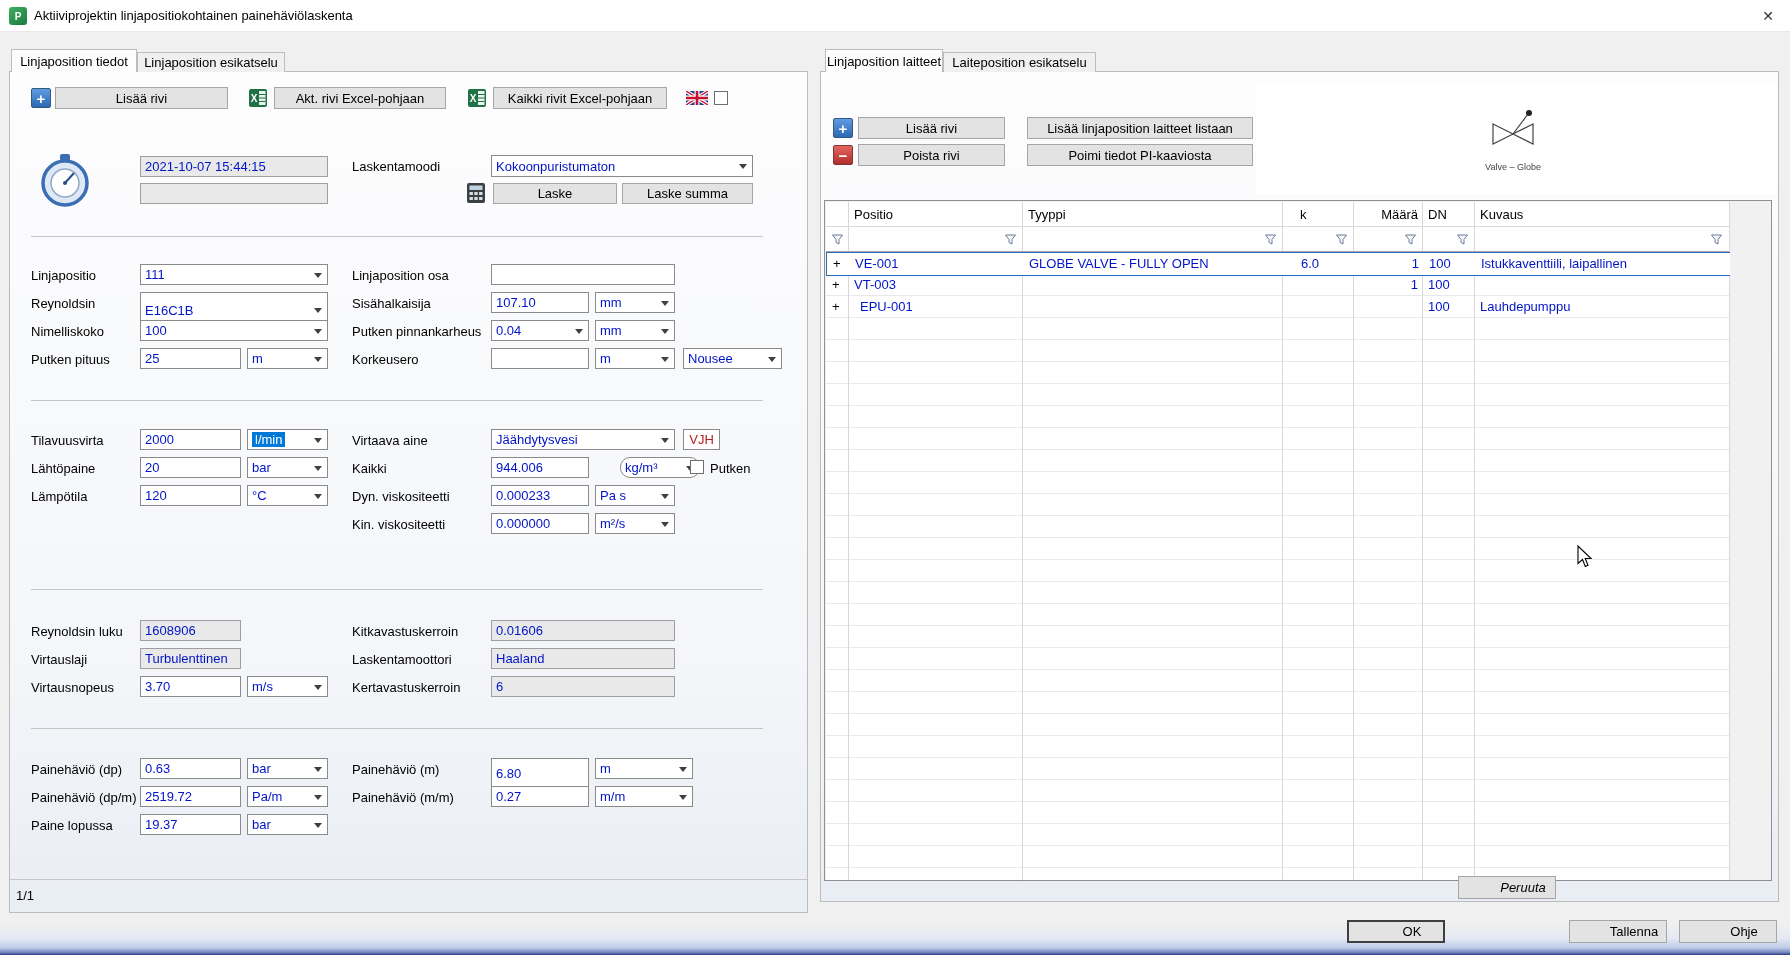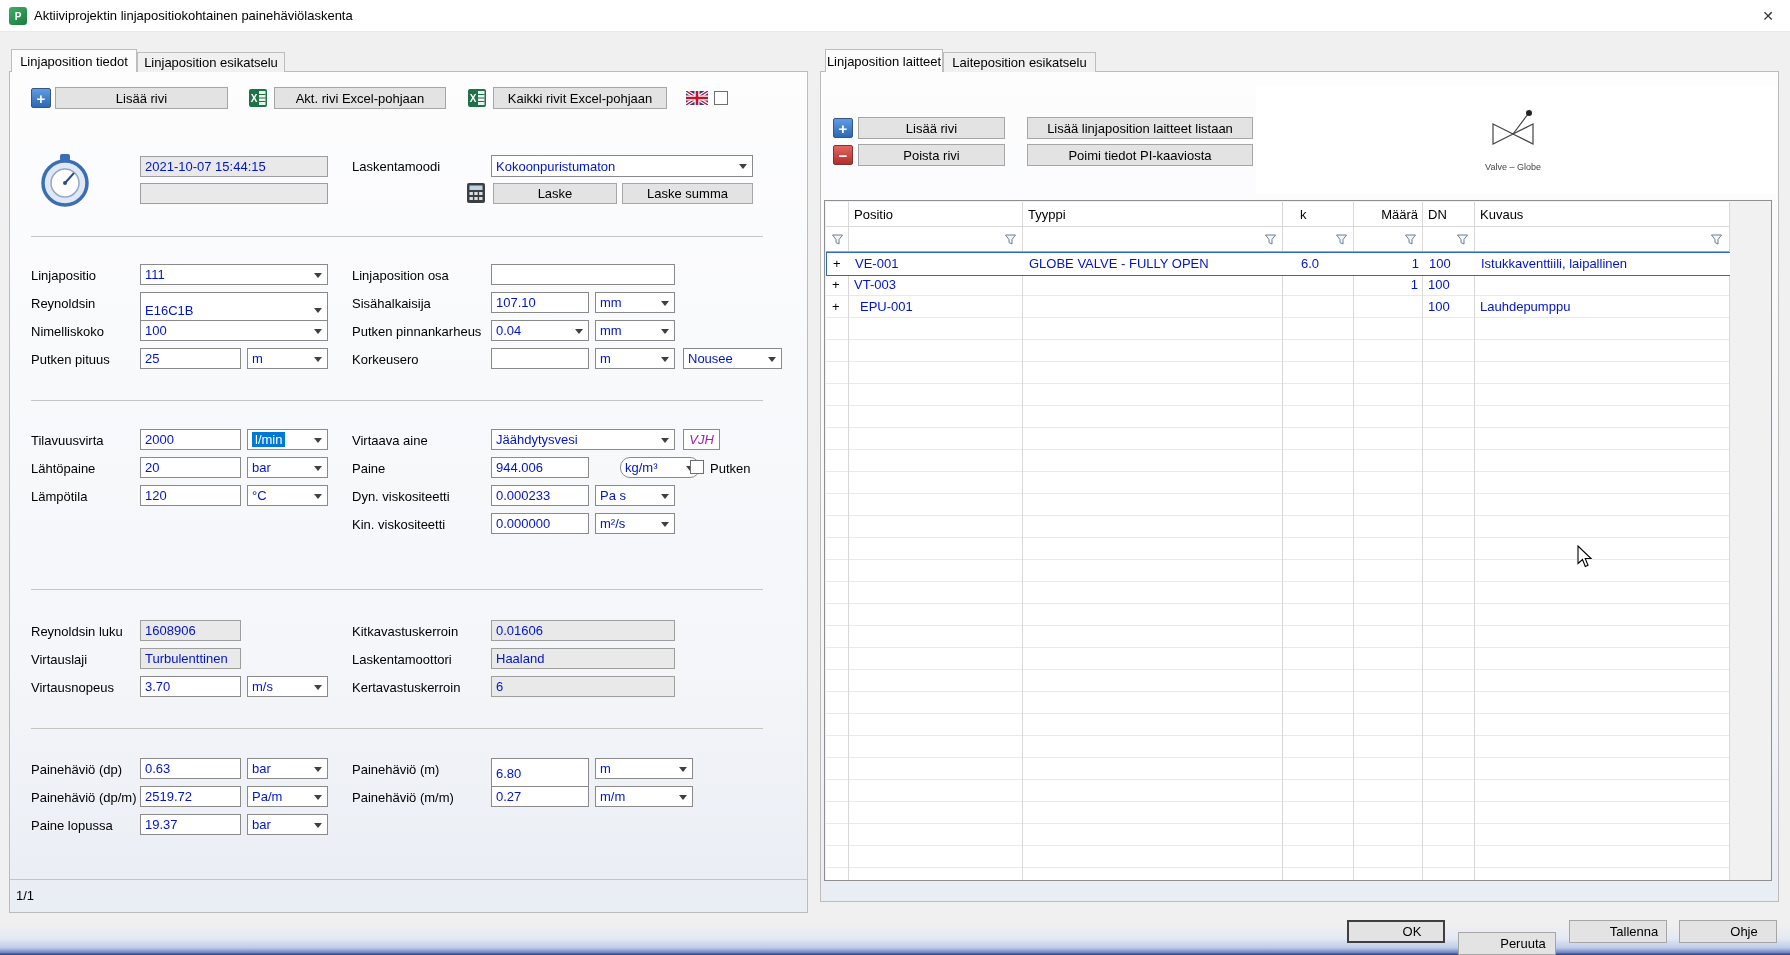--- a/index.html
+++ b/index.html
@@ -18,21 +18,21 @@
   input.ro{background:#e9e9e9;border:1px solid #9e9e9e;}
   .combo{border:1px solid #8a8a8a;background:#fff;display:flex;align-items:center;padding:0 18px 0 4px;color:#0014c8;overflow:hidden;white-space:nowrap;}
   .caret{position:absolute;right:5px;top:50%;margin-top:-2px;width:0;height:0;border-left:4px solid transparent;border-right:4px solid transparent;border-top:5px solid #404040;}
   .combo.sel .val{background:#0078d7;color:#fff;padding:0 3px;}
   .btn{background:#e3e3e3;border:1px solid #a6a6a6;display:flex;align-items:center;justify-content:center;white-space:nowrap;color:#000;}
   .sqbtn{display:flex;align-items:center;justify-content:center;color:#fff;font-weight:bold;font-size:15px;line-height:1;border:1px solid #35567e;border-radius:2px;}
   .sqbtn.add{background:linear-gradient(180deg,#5f9ce2,#2d68b4);}
   .sqbtn.rem{background:linear-gradient(180deg,#e2675f,#b42d2d);border-color:#7e3535;}
   .divider{height:1px;background:#c5c5c5;}
   .cb{background:#fff;border:1px solid #6e6e6e;}
-  .vjh{border:1px solid #8a8a8a;background:#fff;color:#a21caf;display:flex;align-items:center;justify-content:center;font-style:italic;}
+  .vjh{border:1px solid #8a8a8a;background:#fff;color:#b91c1c;display:flex;align-items:center;justify-content:center;}
   .grid{border:1px solid #8f8f8f;background:#f1f1f1;z-index:3;}
   .colsArea{left:1px;top:1px;width:904px;height:678px;background:#fff;overflow:hidden;}
   .vline{position:absolute;top:0;bottom:0;width:1px;background:#d8d8d8;}
   .hdrcell{position:absolute;top:2px;height:21px;line-height:21px;color:#000;white-space:nowrap;}
   .rowsbg{position:absolute;left:0;top:50px;right:0;bottom:0;background:repeating-linear-gradient(180deg,rgba(0,0,0,0) 0px,rgba(0,0,0,0) 21px,#e9e9e9 21px,#e9e9e9 22px);}
   .grow{position:absolute;left:0;width:903px;height:22px;}
   .grow .cell{position:absolute;top:0;height:22px;line-height:22px;color:#0014c8;white-space:nowrap;overflow:hidden;}
   .grow.selected{border:1px solid #2e6bbf;background:#fff;}
   .funnel{position:absolute;top:6px;width:13px;height:13px;}
   .preview{background:#fff;}
@@ -194,21 +194,21 @@
     <span class="caret"></span>
   </div>
 <div class="abs vjh" style="left:683px;top:429px;width:37px;height:21px;z-index:3;">VJH</div>
 
 <div class="abs lbl" style="left:31px;top:458px;z-index:3;">Lähtöpaine</div>
 <input class="abs txt" style="left: 140px; top: 457px; width: 101px; height: 21px; z-index: 3;" value="20">
 <div class="abs combo" style="left:247px;top:457px;width:81px;height:21px;z-index:3;">
     <span class="val">bar</span>
     <span class="caret"></span>
   </div>
-<div class="abs lbl" style="left:352px;top:458px;z-index:3;">Paine</div>
+<div class="abs lbl" style="left:352px;top:458px;z-index:3;">Kaikki</div>
 <input class="abs txt" style="left: 491px; top: 457px; width: 98px; height: 21px; z-index: 3;" value="944.006">
 <div class="abs combo" style="left:620px;top:457px;width:80px;height:21px;z-index:3;border-radius:10px;">
     <span class="val">kg/m³</span>
     <span class="caret"></span>
   </div>
 <div class="abs cb" style="left:690px;top:460px;width:14px;height:14px;z-index:3;"></div>
 <div class="abs lbl" style="left:710px;top:458px;z-index:3;">Putken</div>
 
 <div class="abs lbl" style="left:31px;top:486px;z-index:3;">Lämpötila</div>
 <input class="abs txt" style="left: 140px; top: 485px; width: 101px; height: 21px; z-index: 3;" value="120">
@@ -388,19 +388,19 @@
       <div class="cell" style="left:202px;width:252px;"></div>
       <div class="cell" style="left:474px;width:50px;"></div>
       <div class="cell" style="left:531px;width:61px;text-align:right;"></div>
       <div class="cell" style="left:602px;width:44px;">100</div>
       <div class="cell" style="left:654px;width:245px;">Lauhdepumppu</div>
     </div>
   </div>
 </div>
 
 <div class="abs btn focusdef foot" style="left:1347px;top:920px;width:98px;height:23px;">OK</div>
-<div class="abs btn foot" style="left:1458px;top:932px;width:98px;height:23px;">Peruuta</div>
+<div class="abs btn foot" style="left:1458px;top:876px;width:98px;height:23px;font-style:italic;">Peruuta</div>
 <div class="abs btn foot" style="left:1569px;top:920px;width:98px;height:23px;">Tallenna</div>
 <div class="abs btn foot" style="left:1679px;top:920px;width:98px;height:23px;">Ohje</div>
 
 <svg class="abs" style="left:1576px;top:545px;z-index:9;" width="20" height="24">
   <path d="M2,1 L2,18.5 L6.5,14.5 L9.3,21.5 L12,20.3 L9.2,13.5 L15,13.5 Z" fill="#ffffff" stroke="#000000" stroke-width="1.1"></path>
 </svg>
 
 </body></html>

